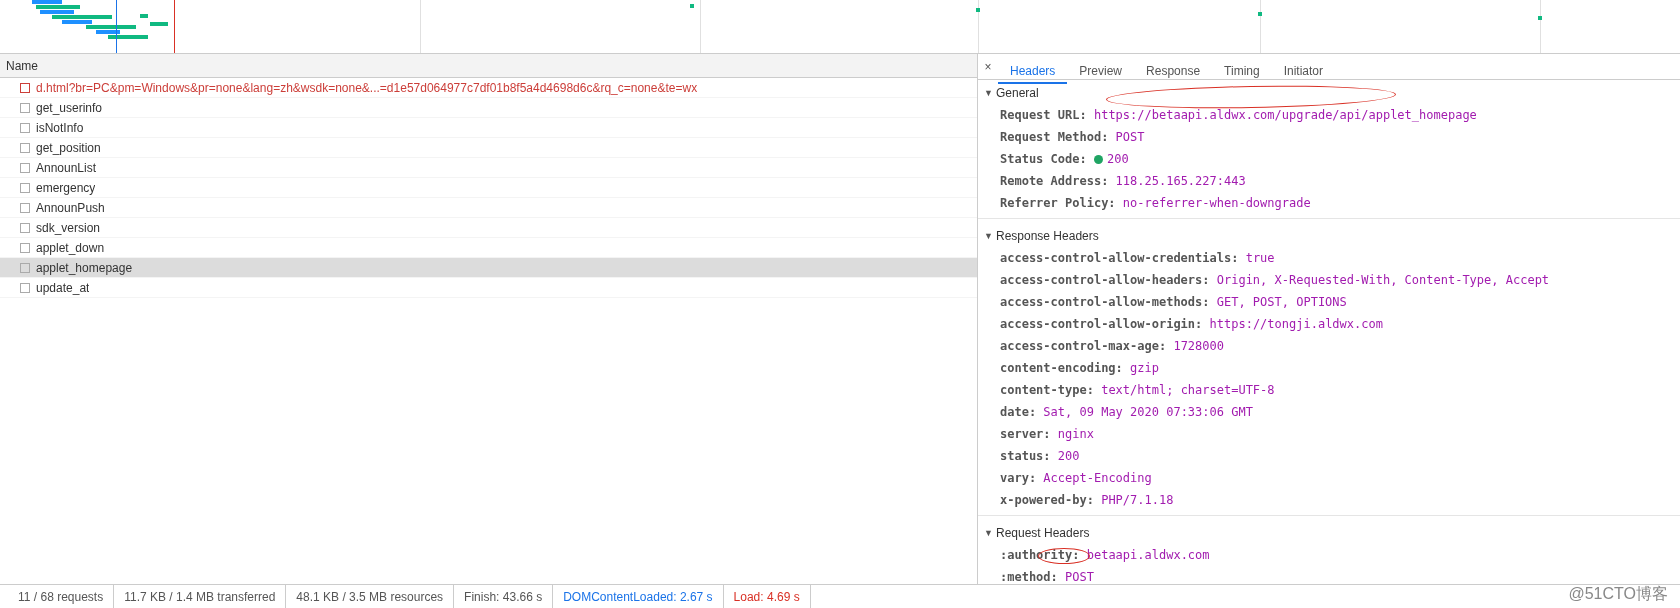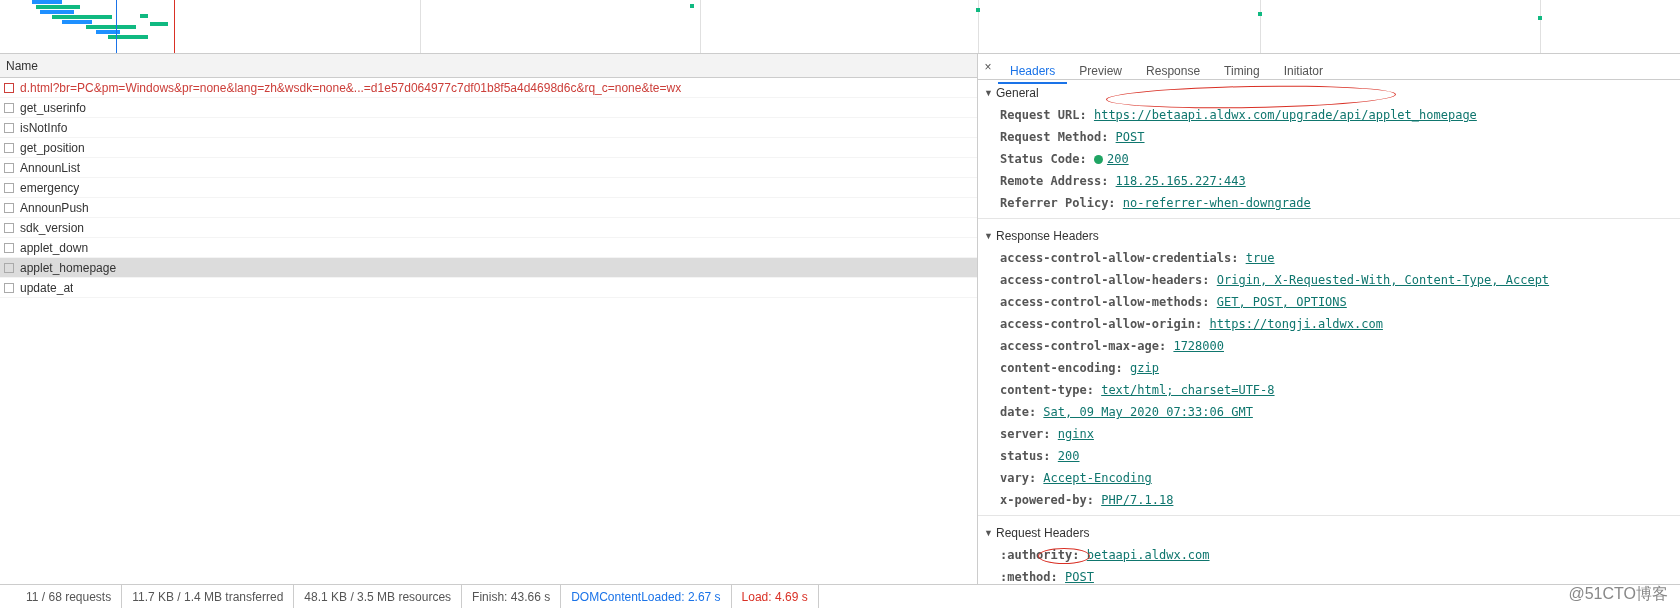--- a/index.html
+++ b/index.html
@@ -16,45 +16,45 @@
   
   .main { display:flex; height:calc(100% - 54px - 24px); }
   .left { flex: 0 0 978px; border-right:1px solid #ccc; display:flex; flex-direction:column; }
   .right { flex:1; overflow:auto; position:relative; font-family: Consolas, "Lucida Console", monospace; }
 
   
   .col-header { height:24px; line-height:24px; border-bottom:1px solid #ccc; padding-left:6px; color:#333; background:#f3f3f3;}
 
   
   .req-list { flex:1; overflow:auto; }
-  .req-row  { display:flex; align-items:center; height:20px; padding-left:4px; border-bottom:1px solid #f4f4f4; }
+  .req-row  { display:flex; align-items:center; height:20px; padding-left:20px; border-bottom:1px solid #f4f4f4; }
   .req-row.sel { background:#dcdcdc; }
   .req-row .box { width:10px; height:10px; border:1px solid #aaa; margin-right:6px; flex:none; }
   .req-row .box.red { border-color:#cc3e39; }
   .req-row.red { color:#cc3e39; }
   .req-row .name { white-space:nowrap; overflow:hidden; text-overflow:ellipsis; }
 
   
-  .status-bar { position:absolute; left:0; right:0; bottom:0; height:24px; line-height:24px; border-top:1px solid #ccc; padding-left:16px; color:#555; font-size:12px; display:flex; gap:0;}
+  .status-bar { position:absolute; left:0; right:0; bottom:0; height:24px; line-height:24px; border-top:1px solid #ccc; padding-left:8px; color:#555; font-size:12px; display:flex; gap:0;}
   .status-bar .seg { padding:0 10px; border-right:1px solid #ccc; }
   .status-bar .dom { color:#1a73e8; }
   .status-bar .load { color:#d93025;text-align:right; }
 
   
   .tabs { display:flex; align-items:center; height:26px; border-bottom:1px solid #ccc; font-family:"Segoe UI",Arial,sans-serif; }
   .tabs .close { width:20px; text-align:center; color:#555; cursor:pointer; }
   .tabs .tab { padding:0 12px; height:26px; line-height:26px; color:#555; cursor:pointer; }
   .tabs .tab.active { color:#1a73e8; border-bottom:2px solid #1a73e8; }
 
   
   .section-title { font-weight:normal; padding:6px 10px 4px 18px; color:#333; position:relative; font-family:"Segoe UI",Arial,sans-serif;}
   .section-title::before{ content:"▼"; font-size:9px; position:absolute; left:6px; top:8px; color:#555;}
   .kv { padding:2px 10px 2px 22px; line-height:18px; word-break:break-all; }
   .kv .k { font-weight:bold; color:#555; }
-  .kv .v { color:#0f766e;text-decoration:underline; }
+  .kv .v { color:#a21caf; }
   .kv .v.mono, .kv .k { font-family: Consolas,"Lucida Console",monospace; }
   .hr { height:1px; background:#e5e5e5; margin:4px 0; }
   .status-dot { display:inline-block; width:9px; height:9px; border-radius:50%; background:#1fa463; margin-right:4px; vertical-align:middle;}
 
   
   .anno { position:absolute; border:1.5px solid #d93025; border-radius:50%; pointer-events:none; }
 
   
   .wm { position:absolute; right:12px; bottom:3px; color:#888; font-size:16px; font-family:"Microsoft YaHei","Segoe UI",sans-serif;}
 </style>

